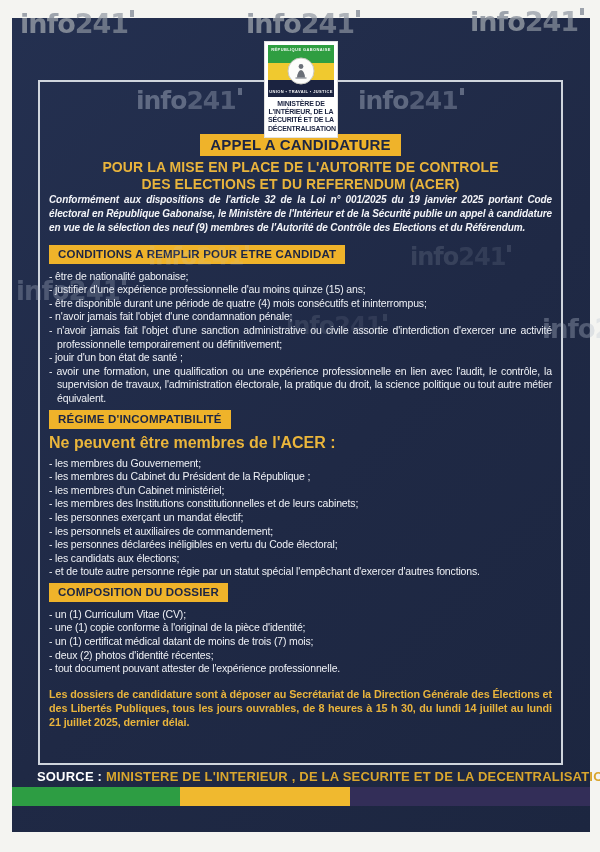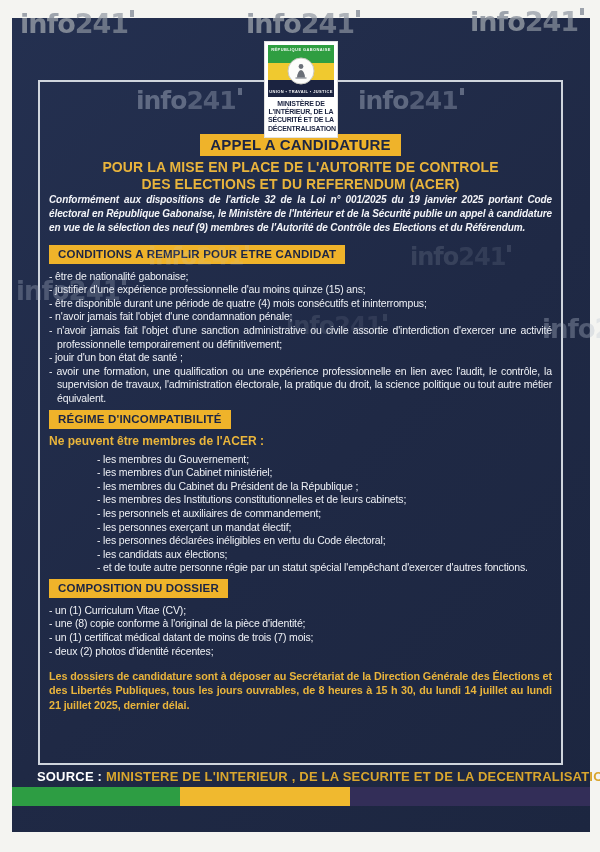--- a/index.html
+++ b/index.html
@@ -62,23 +62,23 @@
     font-size:11.5px; font-weight:bold; padding:3px 9px 4px; letter-spacing:.2px;
   }
   .mt-a { margin-top:9px;text-align:right; }
   .mt-b { margin-top:4px; }
   .list { margin-top:6px; }
   .list .li {
     color:#eef0f5; font-size:10.5px; line-height:13.6px; font-weight:normal;
     text-align:justify; padding-left:8px; text-indent:-8px; letter-spacing:-0.15px;
   }
   .lead {
-    margin-top:5px; color:#eab53b; font-size:12px; font-weight:bold;
-  }
-  .list.tight { margin-top:5px;margin-left:48px; }
+    margin-top:5px; color:#eab53b; font-size:16px; font-weight:bold;
+  }
+  .list.tight { margin-top:5px; }
   .closing {
     margin-top:11px; color:#e9b43c; font-size:10.8px; line-height:14.2px;
     font-weight:bold; text-align:justify; letter-spacing:-0.1px;
   }
   
   .source-line {
     position:absolute; left:0; top:751px; width:100%; text-align:center;
     font-size:13px; font-weight:bold; letter-spacing:.2px;margin-left:24px;
   }
   .src-label { color:#ffffff; }
@@ -157,36 +157,37 @@
         <div class="li">- n'avoir jamais fait l'objet d'une condamnation pénale;</div>
         <div class="li">- n'avoir jamais fait l'objet d'une sanction administrative ou civile assortie d'interdiction d'exercer une activité professionnelle temporairement ou définitivement;</div>
         <div class="li">- jouir d'un bon état de santé ;</div>
         <div class="li">- avoir une formation, une qualification ou une expérience professionnelle en lien avec l'audit, le contrôle, la supervision de travaux, l'administration électorale, la pratique du droit, la science politique ou tout autre métier équivalent.</div>
       </div>
 
     <div class="section-badge mt-b">RÉGIME D'INCOMPATIBILITÉ</div>
     <div class="lead">Ne peuvent être membres de l'ACER :</div>
     <div class="list tight">
         <div class="li">- les membres du Gouvernement;</div>
+        <div class="li">- les membres du Cabinet du Président de la République ;</div>
         <div class="li">- les membres d'un Cabinet ministériel;</div>
-        <div class="li">- les membres du Cabinet du Président de la République ;</div>
         <div class="li">- les membres des Institutions constitutionnelles et de leurs cabinets;</div>
+        <div class="li">- les personnes exerçant un mandat électif;</div>
         <div class="li">- les personnels et auxiliaires de commandement;</div>
-        <div class="li">- les personnes exerçant un mandat électif;</div>
         <div class="li">- les personnes déclarées inéligibles en vertu du Code électoral;</div>
         <div class="li">- les candidats aux élections;</div>
         <div class="li">- et de toute autre personne régie par un statut spécial l'empêchant d'exercer d'autres fonctions.</div>
       </div>
 
     <div class="section-badge mt-b">COMPOSITION DU DOSSIER</div>
     <div class="list">
         <div class="li">- un (1) Curriculum Vitae (CV);</div>
-        <div class="li">- une (8) copie conforme à l'original de la pièce d'identité;</div>
+        <div class="li">- une (1) copie conforme à l'original de la pièce d'identité;</div>
         <div class="li">- un (1) certificat médical datant de moins de trois (7) mois;</div>
         <div class="li">- deux (2) photos d'identité récentes;</div>
+        <div class="li">- tout document pouvant attester de l'expérience professionnelle.</div>
       </div>
 
     <div class="closing">Les dossiers de candidature sont à déposer au Secrétariat de la Direction Générale des Élections et des Libertés Publiques, tous les jours ouvrables, de 8 heures à 15 h 30, du lundi 14 juillet au lundi 21 juillet 2025, dernier délai.</div>
   </div>
 
   <div class="source-line">
     <span class="src-label">SOURCE :</span>
     <span class="src-text">MINISTERE DE L'INTERIEUR , DE LA SECURITE ET DE LA DECENTRALISATION</span>
   </div>
   <div class="flag-bar">

